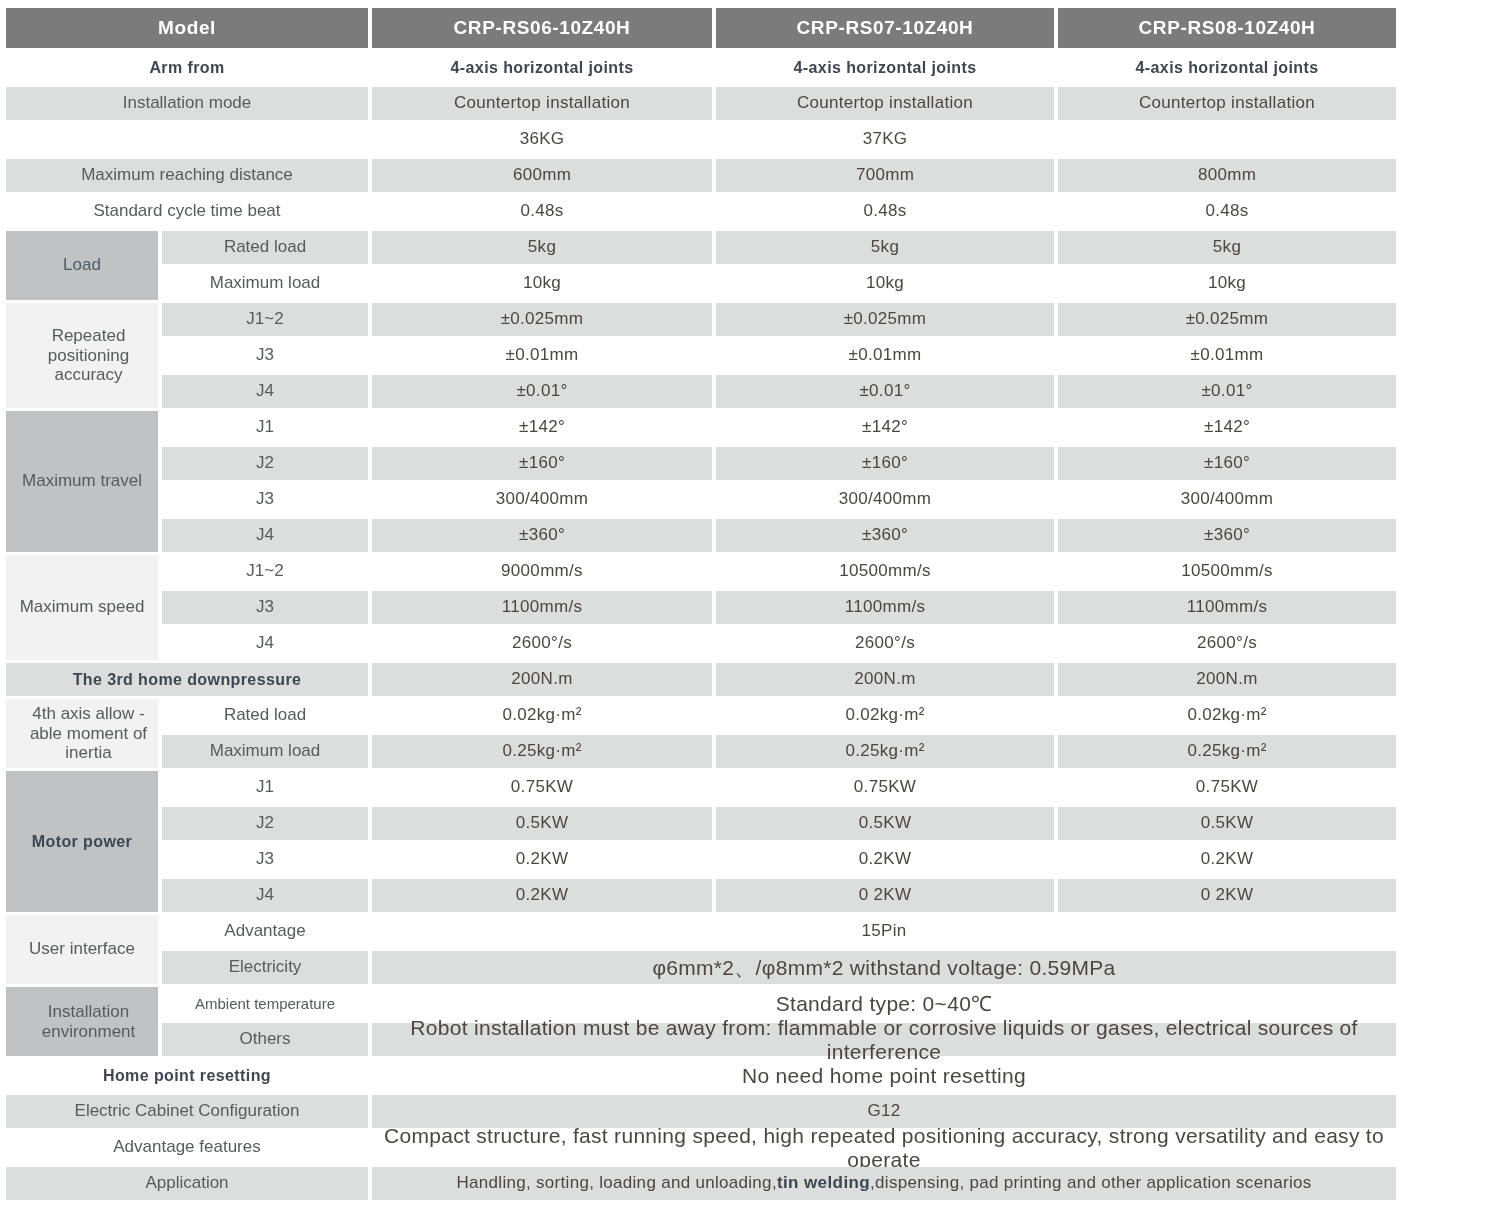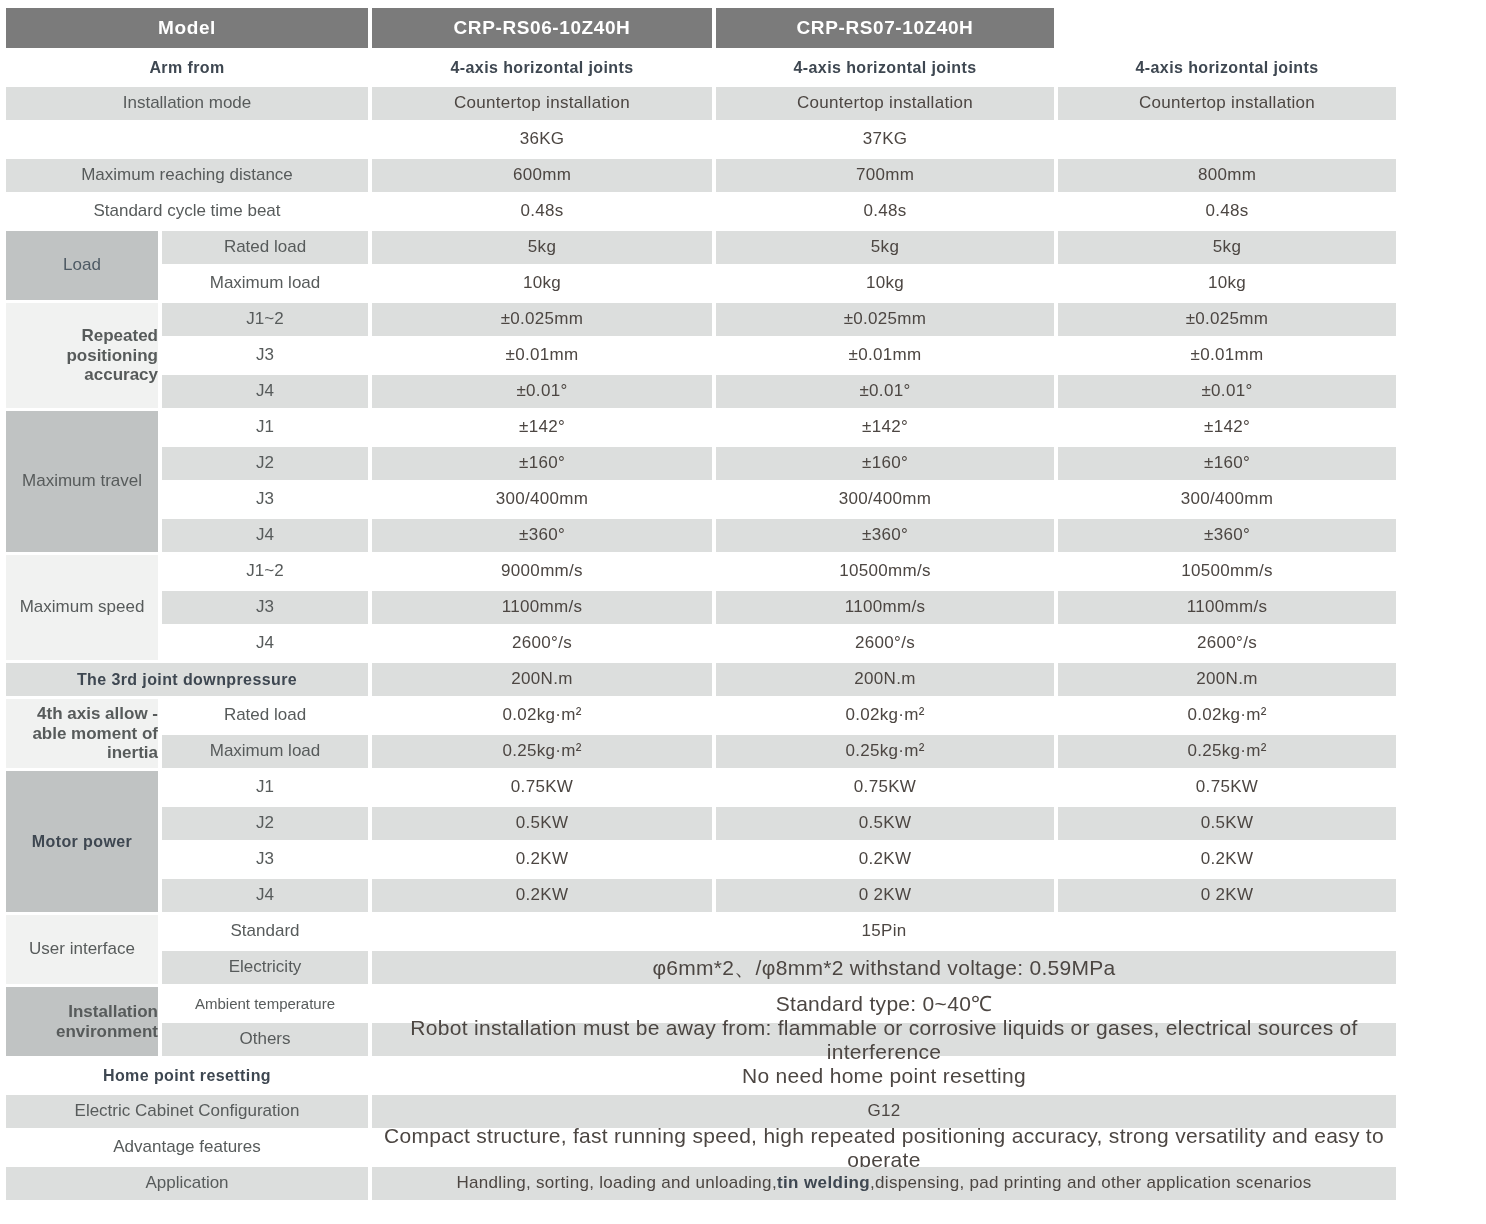--- a/index.html
+++ b/index.html
@@ -14,32 +14,33 @@
   }
   .c{display:flex;align-items:center;justify-content:center;text-align:center;line-height:1.1;}
   .hd{background:#7b7b7b;color:#ffffff;font-weight:700;font-size:19px;letter-spacing:0.6px;}
   .gy{background:#dcdedd;}           
   .gm{background:#c0c3c3;}           
   .gl{background:#f1f2f1;}           
   .lb{color:#575b5b;font-size:17px;} 
   .vl{color:#4c4642;font-size:17px;letter-spacing:0.3px;} 
   .bs{color:#3e4751;font-weight:700;letter-spacing:0.4px;} 
   .grp{color:#4e5a64;font-size:17px;}
-  .lf{justify-content:flex-start;text-align:right;padding-left:13px;line-height:1.15;font-weight:bold;}
+  .lf{justify-content:flex-start;text-align:center;padding-left:13px;line-height:1.15;}
   .sm{font-size:15px;line-height:1.05;}
   .big{font-size:21px;}
 </style>
 </head>
 <body>
 
 <div id="spec">
 
   <div class="c hd" style="grid-area:1/1/2/3">Model</div>
   <div class="c hd" style="grid-area:1/3">CRP-RS06-10Z40H</div>
   <div class="c hd" style="grid-area:1/4">CRP-RS07-10Z40H</div>
+  <div class="c hd" style="grid-area:1/5">CRP-RS08-10Z40H</div>
 
   <div class="c bs" style="grid-area:2/1/3/3">Arm from</div>
   <div class="c bs" style="grid-area:2/3">4-axis horizontal joints</div>
   <div class="c bs" style="grid-area:2/4">4-axis horizontal joints</div>
   <div class="c bs" style="grid-area:2/5">4-axis horizontal joints</div>
 
   <div class="c gy lb" style="grid-area:3/1/4/3">Installation mode</div>
   <div class="c gy vl" style="grid-area:3/3">Countertop installation</div>
   <div class="c gy vl" style="grid-area:3/4">Countertop installation</div>
   <div class="c gy vl" style="grid-area:3/5">Countertop installation</div>
@@ -106,21 +107,21 @@
   <div class="c vl" style="grid-area:16/5">10500mm/s</div>
   <div class="c gy lb" style="grid-area:17/2">J3</div>
   <div class="c gy vl" style="grid-area:17/3">1100mm/s</div>
   <div class="c gy vl" style="grid-area:17/4">1100mm/s</div>
   <div class="c gy vl" style="grid-area:17/5">1100mm/s</div>
   <div class="c lb" style="grid-area:18/2">J4</div>
   <div class="c vl" style="grid-area:18/3">2600°/s</div>
   <div class="c vl" style="grid-area:18/4">2600°/s</div>
   <div class="c vl" style="grid-area:18/5">2600°/s</div>
 
-  <div class="c gy bs" style="grid-area:19/1/20/3">The 3rd joint downpressure</div>
+  <div class="c gy bs" style="grid-area:19/1/20/3">The 3rd home downpressure</div>
   <div class="c gy vl" style="grid-area:19/3">200N.m</div>
   <div class="c gy vl" style="grid-area:19/4">200N.m</div>
   <div class="c gy vl" style="grid-area:19/5">200N.m</div>
 
   <div class="c gl lb lf" style="grid-area:20/1/22/2">4th axis allow -able moment of inertia</div>
   <div class="c lb" style="grid-area:20/2">Rated load</div>
   <div class="c vl" style="grid-area:20/3">0.02kg·m²</div>
   <div class="c vl" style="grid-area:20/4">0.02kg·m²</div>
   <div class="c vl" style="grid-area:20/5">0.02kg·m²</div>
   <div class="c gy lb" style="grid-area:21/2">Maximum load</div>
@@ -140,21 +141,21 @@
   <div class="c lb" style="grid-area:24/2">J3</div>
   <div class="c vl" style="grid-area:24/3">0.2KW</div>
   <div class="c vl" style="grid-area:24/4">0.2KW</div>
   <div class="c vl" style="grid-area:24/5">0.2KW</div>
   <div class="c gy lb" style="grid-area:25/2">J4</div>
   <div class="c gy vl" style="grid-area:25/3">0.2KW</div>
   <div class="c gy vl" style="grid-area:25/4">0 2KW</div>
   <div class="c gy vl" style="grid-area:25/5">0 2KW</div>
 
   <div class="c gl lb" style="grid-area:26/1/28/2">User interface</div>
-  <div class="c lb" style="grid-area:26/2">Standard</div>
+  <div class="c lb" style="grid-area:26/2">Advantage</div>
   <div class="c vl" style="grid-area:26/3/27/6">15Pin</div>
   <div class="c gy lb" style="grid-area:27/2">Electricity</div>
   <div class="c gy vl big" style="grid-area:27/3/28/6">φ6mm*2、/φ8mm*2  withstand voltage: 0.59MPa</div>
 
   <div class="c gm lb lf" style="grid-area:28/1/30/2">Installation environment</div>
   <div class="c lb sm" style="grid-area:28/2">Ambient temperature</div>
   <div class="c vl big" style="grid-area:28/3/29/6">Standard type:  0~40℃</div>
   <div class="c gy lb" style="grid-area:29/2">Others</div>
   <div class="c gy vl big" style="grid-area:29/3/30/6">Robot installation must be away from: flammable or corrosive liquids or gases, electrical sources of interference</div>
 

